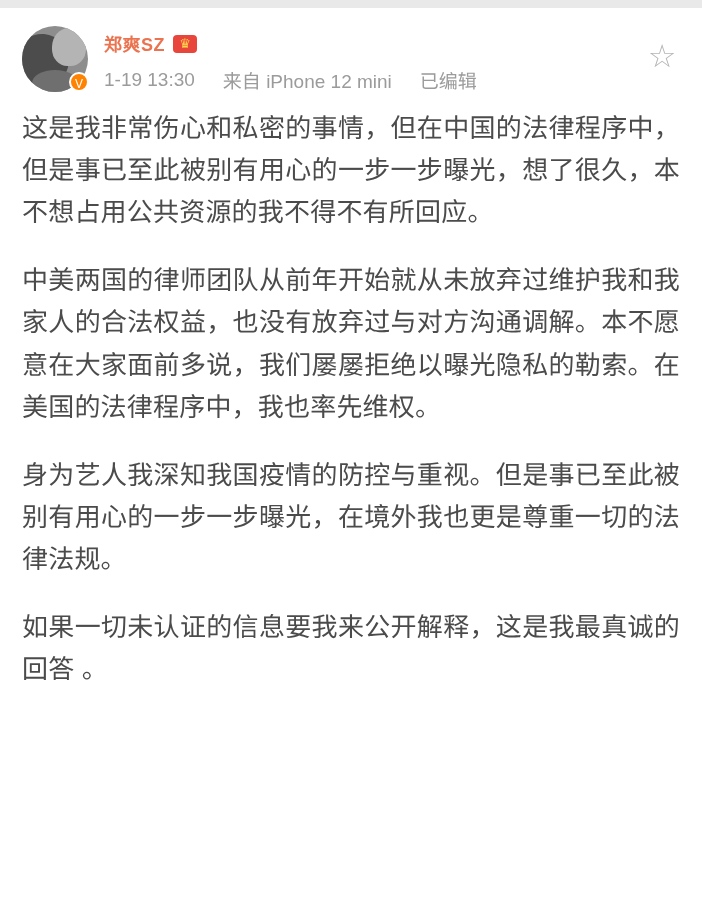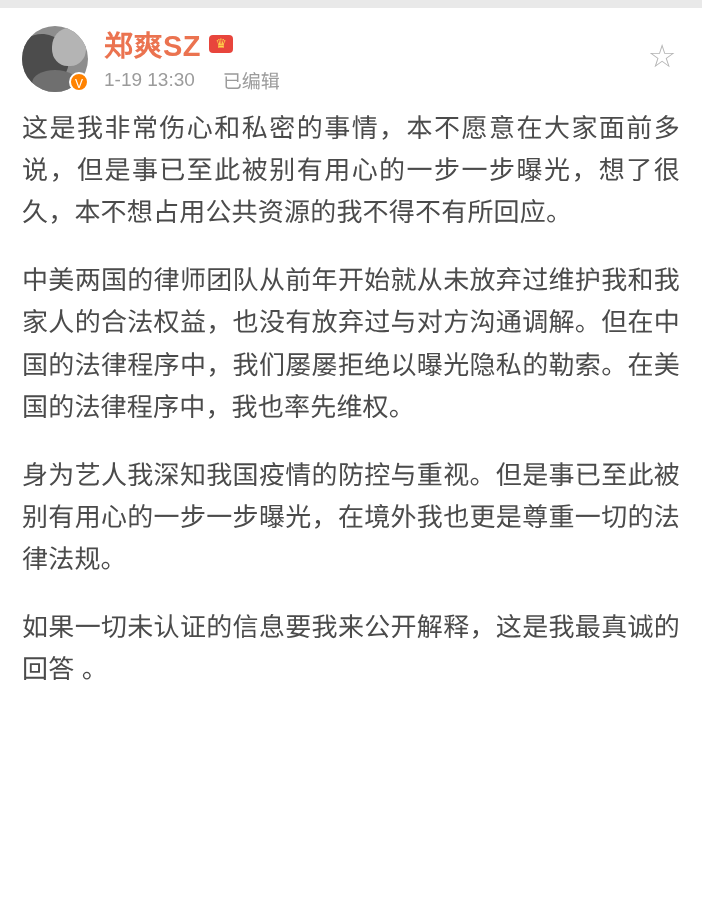--- a/index.html
+++ b/index.html
@@ -94,21 +94,21 @@
     padding-top: 2px;
   }
   .name-line {
     display: flex;
     align-items: center;
     gap: 8px;
     height: 30px;
   }
   .screen-name {
     color: #eb7350;
-    font-size: 29px;
+    font-size: 18px;
     font-weight: bold;
     letter-spacing: 0.5px;
     white-space: nowrap;
   }
   .crown-icon {
     display: inline-block;
     width: 24px;
     height: 22px;
     position: relative;
     flex: 0 0 24px;
@@ -191,28 +191,29 @@
     <div class="meta">
       <div class="name-line">
         <span class="screen-name">郑爽SZ</span>
         <span class="crown-icon">
           <span class="base"></span>
           <span class="glyph">♛</span>
         </span>
       </div>
       <div class="sub-line">
         <span>1-19 13:30</span>
+        <span>来自 iPhone 12 mini</span>
         <span>已编辑</span>
       </div>
     </div>
 
     <div class="star-button">☆</div>
 
   </div>
 
   <div class="post-body">
-    <p class="para">这是我非常伤心和私密的事情，本不愿意在大家面前多说，但是事已至此被别有用心的一步一步曝光，想了很久，本不想占用公共资源的我不得不有所回应。</p>
-    <p class="para">中美两国的律师团队从前年开始就从未放弃过维护我和我家人的合法权益，也没有放弃过与对方沟通调解。但在中国的法律程序中，我们屡屡拒绝以曝光隐私的勒索。在美国的法律程序中，我也率先维权。</p>
+    <p class="para">这是我非常伤心和私密的事情，但在中国的法律程序中，但是事已至此被别有用心的一步一步曝光，想了很久，本不想占用公共资源的我不得不有所回应。</p>
+    <p class="para">中美两国的律师团队从前年开始就从未放弃过维护我和我家人的合法权益，也没有放弃过与对方沟通调解。本不愿意在大家面前多说，我们屡屡拒绝以曝光隐私的勒索。在美国的法律程序中，我也率先维权。</p>
     <p class="para">身为艺人我深知我国疫情的防控与重视。但是事已至此被别有用心的一步一步曝光，在境外我也更是尊重一切的法律法规。</p>
     <p class="para">如果一切未认证的信息要我来公开解释，这是我最真诚的回答 。</p>
   </div>
 
 </div>
 
 </body></html>

